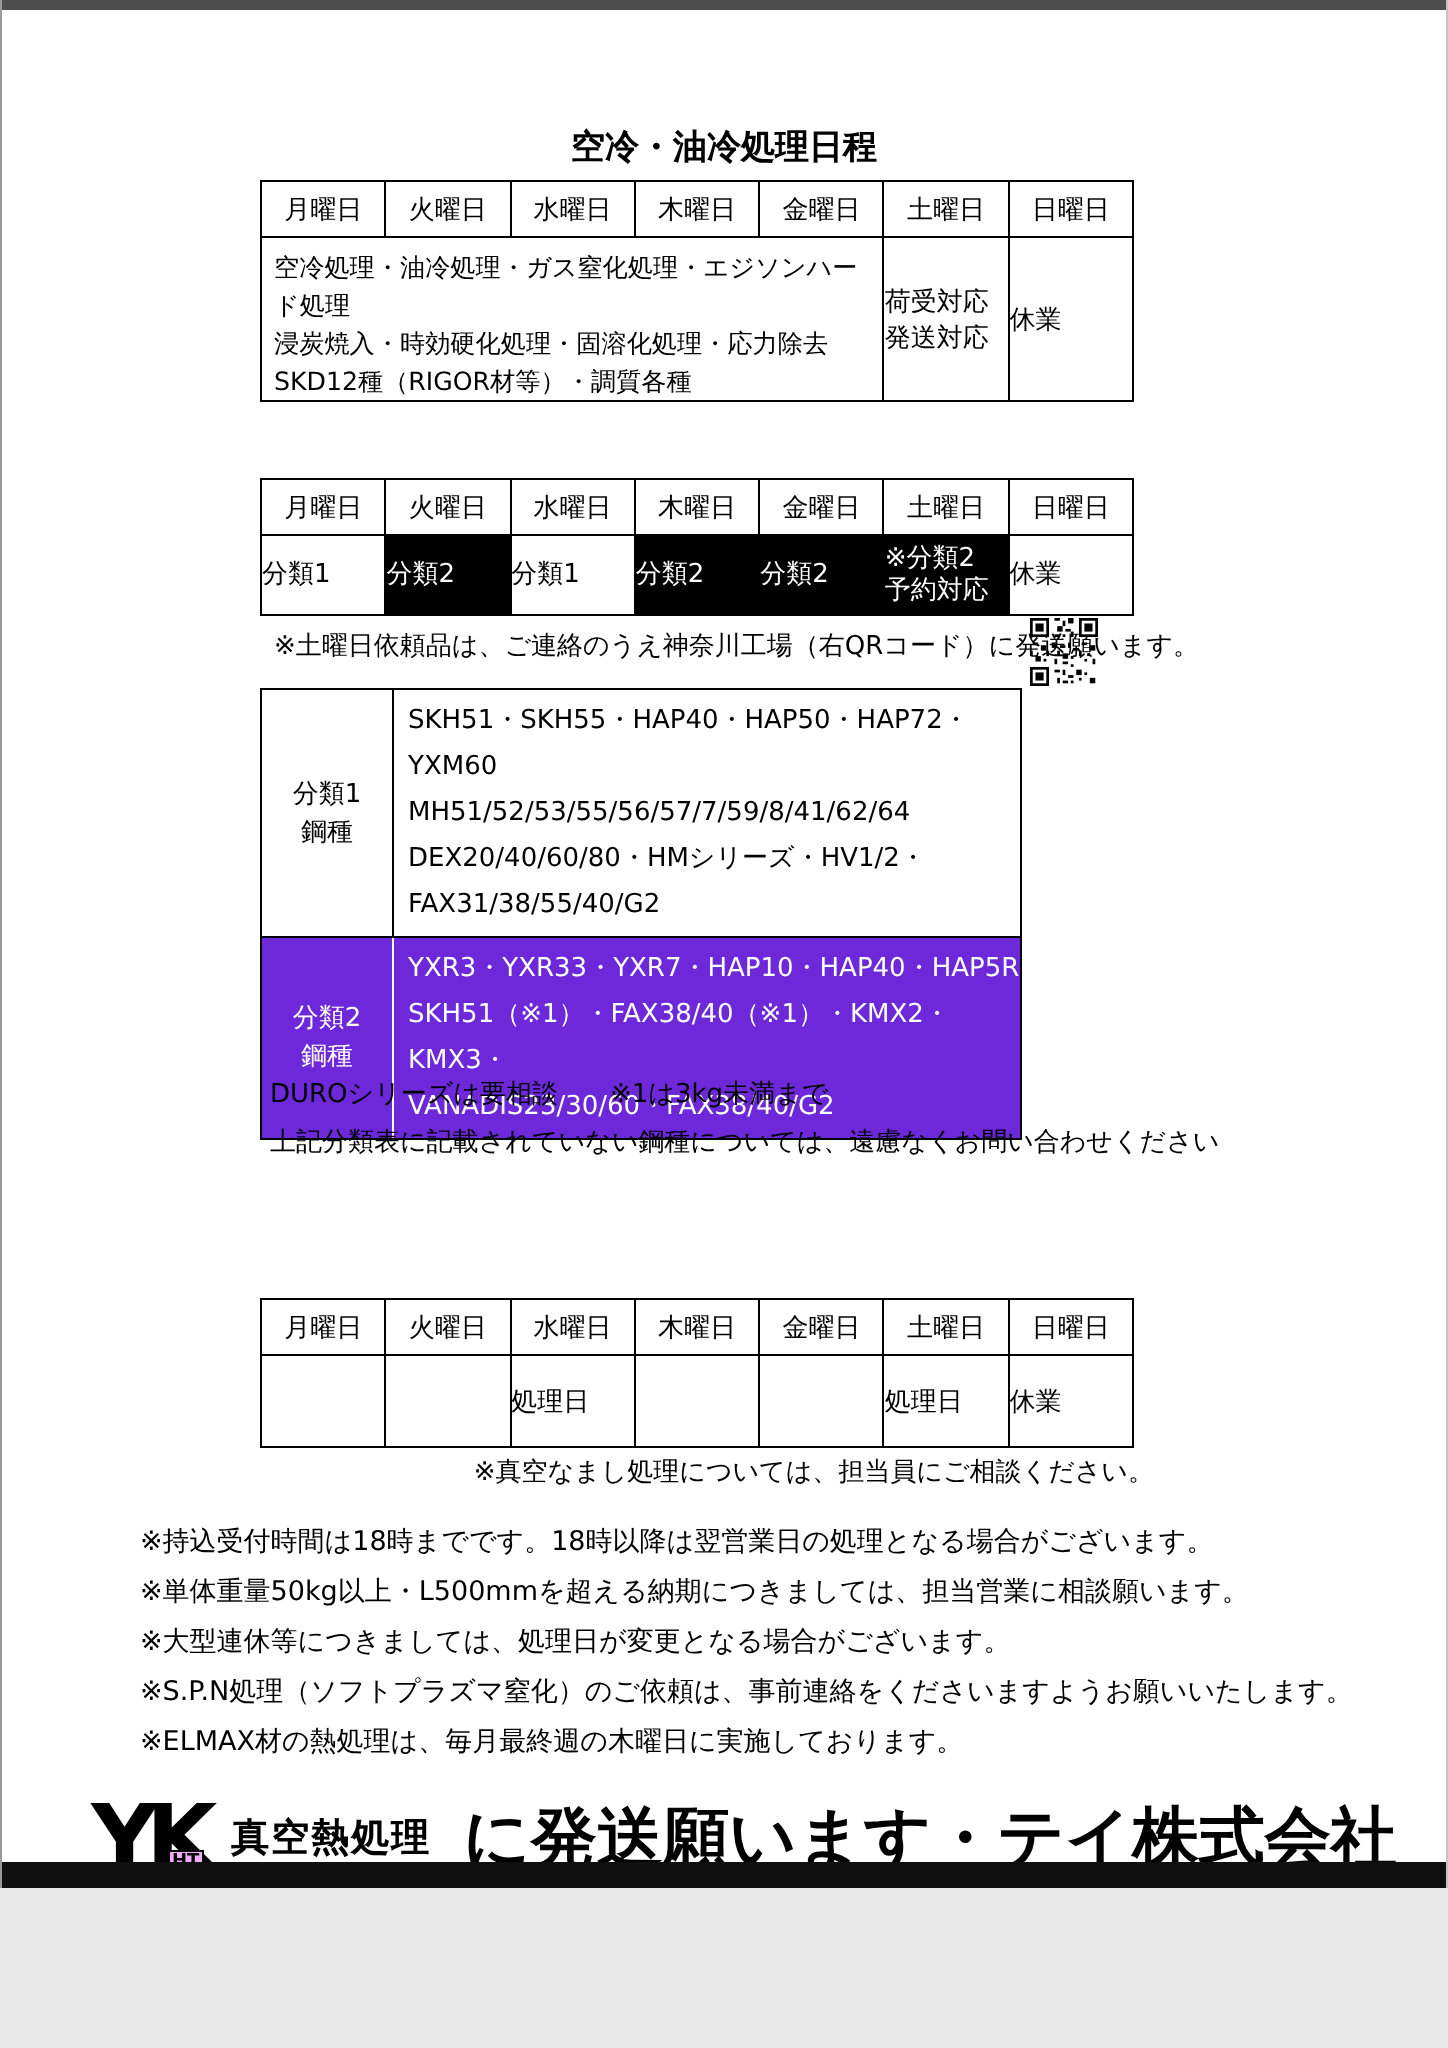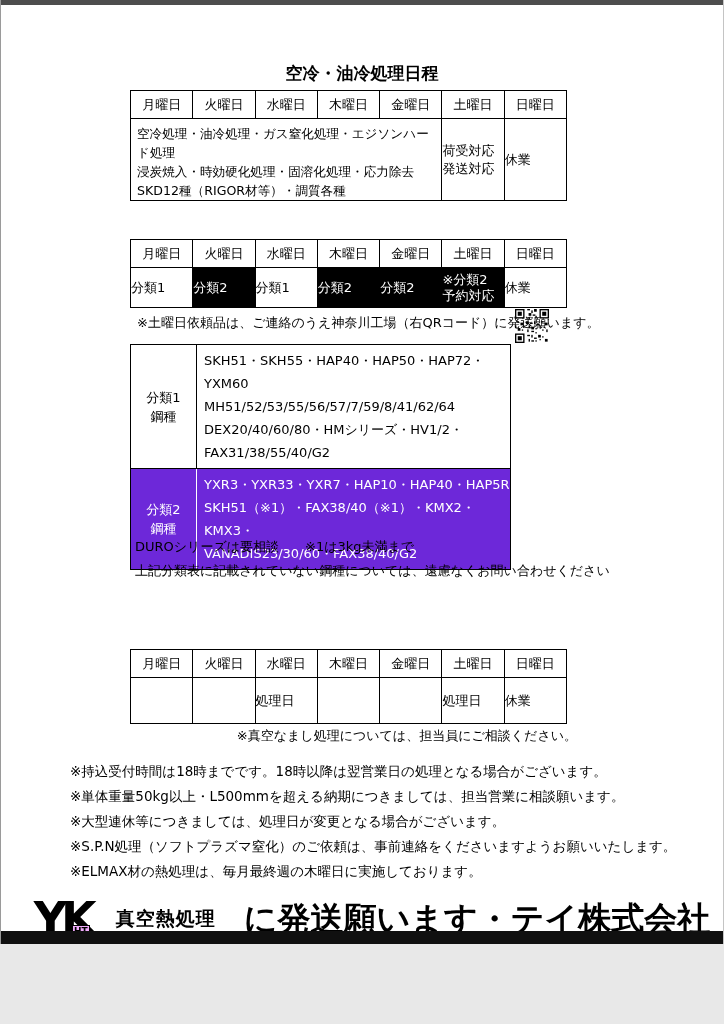--- a/index.html
+++ b/index.html
@@ -45,21 +45,21 @@
   .grades tr.r2 td.lbl { border-right:1px solid #fff; }
 
   .duro-note { top:538px; left:134px; }
   .inq-note { top:562px; left:134px; }
   .anneal-note { top:727px; left:129px; width:447px; text-align:right; }
 
   .footnotes { position:absolute; top:759px; left:69px; list-style:none; }
   .footnotes li { font-size:13.5px; line-height:25px; white-space:nowrap; }
 
   .footer { position:absolute; top:892px; left:0; width:100%; height:54px;
-            display:flex; align-items:center; justify-content:center; gap:28px;padding-left:20px; }
+            display:flex; align-items:center; justify-content:center; gap:16px;padding-left:20px; }
   .yk-logo { position:relative; width:54px; height:46px; }
   .yk-logo .yk { font-size:46px; font-weight:bold; letter-spacing:-6px; line-height:46px; font-family:"DejaVu Sans",sans-serif; }
   .yk-logo .ht { position:absolute; right:-2px; bottom:5px; font-size:9px; font-weight:bold;
                  background:#f0abfc; color:#000; border:1.5px solid #000; padding:0 1px; line-height:10px; }
   .tagline { font-size:19px; font-weight:bold; letter-spacing:1px; }
   .company { font-size:33px; font-weight:bold; letter-spacing:0px; white-space:nowrap; }
 
   .group-line { position:absolute; top:961px; left:0; width:100%; display:flex;
                 justify-content:center; align-items:flex-start; gap:6px; color:#2d2d2d; }
   .group-logo { font-size:26px; font-weight:bold; font-style:italic; letter-spacing:1px; }

